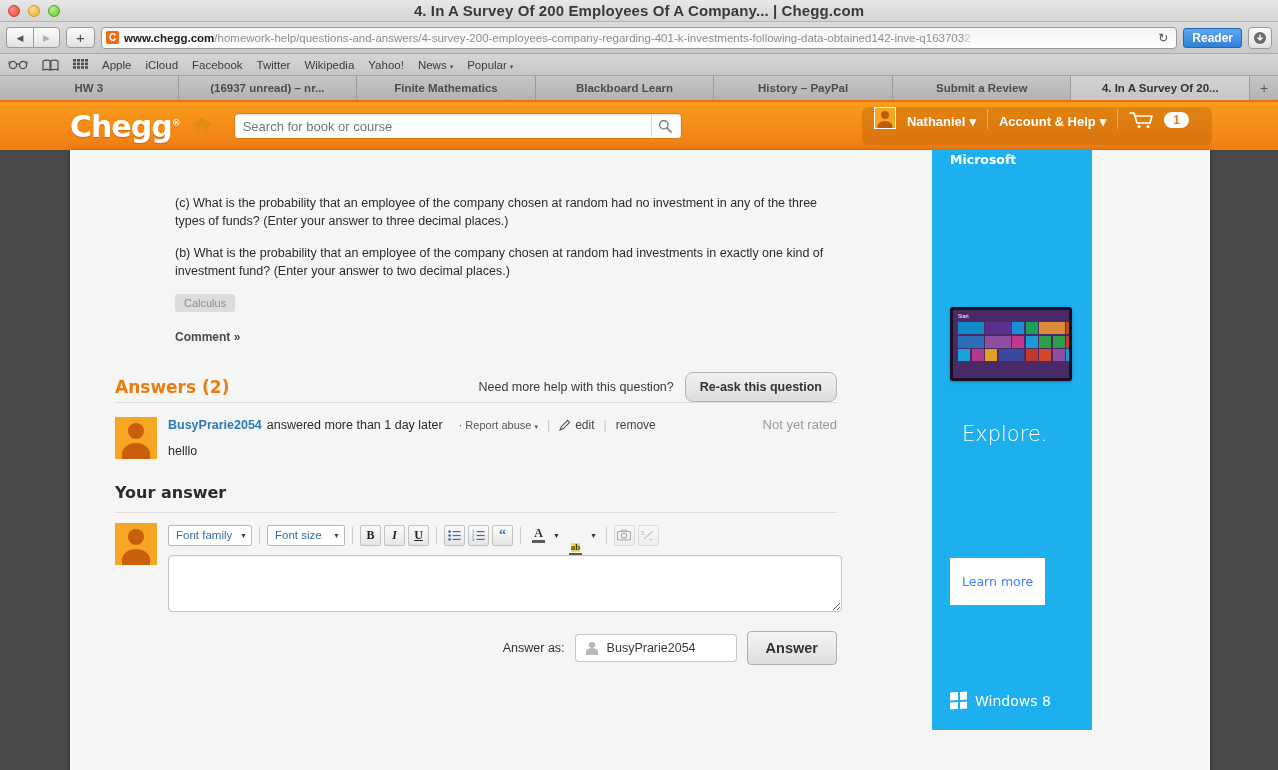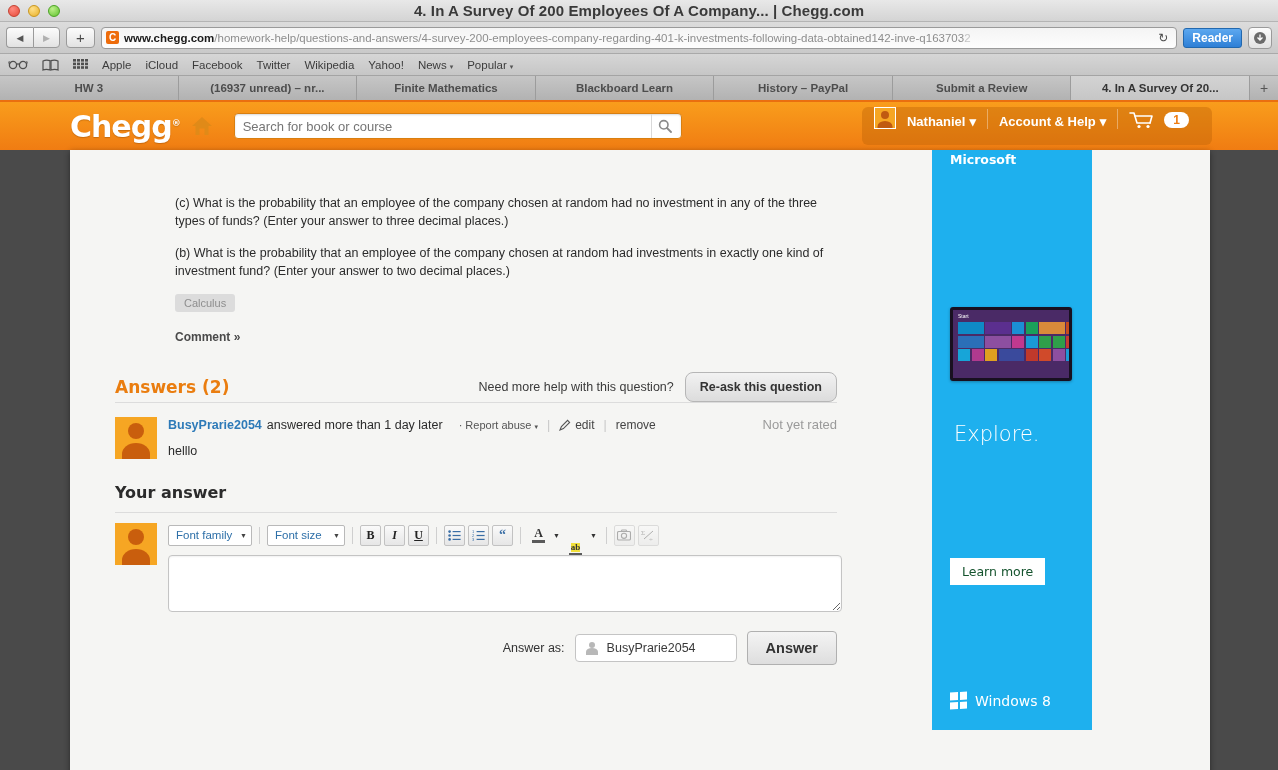--- a/index.html
+++ b/index.html
@@ -348,28 +348,28 @@
     font-size: 5px; color: #fff; font-family: "Liberation Sans", sans-serif;
   }
   .ad-tiles {
     position: absolute; left: 5px; top: 12px;
     display: grid; grid-template-columns: repeat(9, 12px);
     grid-auto-rows: 12px; gap: 1.5px;
   }
   .ad-tile { width: 100%; height: 100%; }
   .ad-tile.w2 { grid-column: span 2; }
   .ad-explore {
-    position: absolute; left: 22px; top: 272px;
+    position: absolute; left: 30px; top: 272px;
     font-size: 21px; color: #fff;
     font-family: "DejaVu Sans", sans-serif; font-weight: 300;
   }
   .ad-cta {
     position: absolute; left: 18px; top: 408px;
-    background: #fff; color: #14532d;
-    font-size: 12.5px; padding: 6px 12px;
+    background: #fff; color: #3b82f6;
+    font-size: 12.5px; padding: 16px 12px;
     font-family: "DejaVu Sans", sans-serif;
   }
   .ad-foot {
     position: absolute; left: 18px; top: 542px;
     display: flex; align-items: center; gap: 8px;
   }
   .winlogo {
     width: 17px; height: 17px;
     display: grid; grid-template-columns: 1fr 1fr; grid-template-rows: 1fr 1fr;
     gap: 2px; transform: skewY(-4deg);

